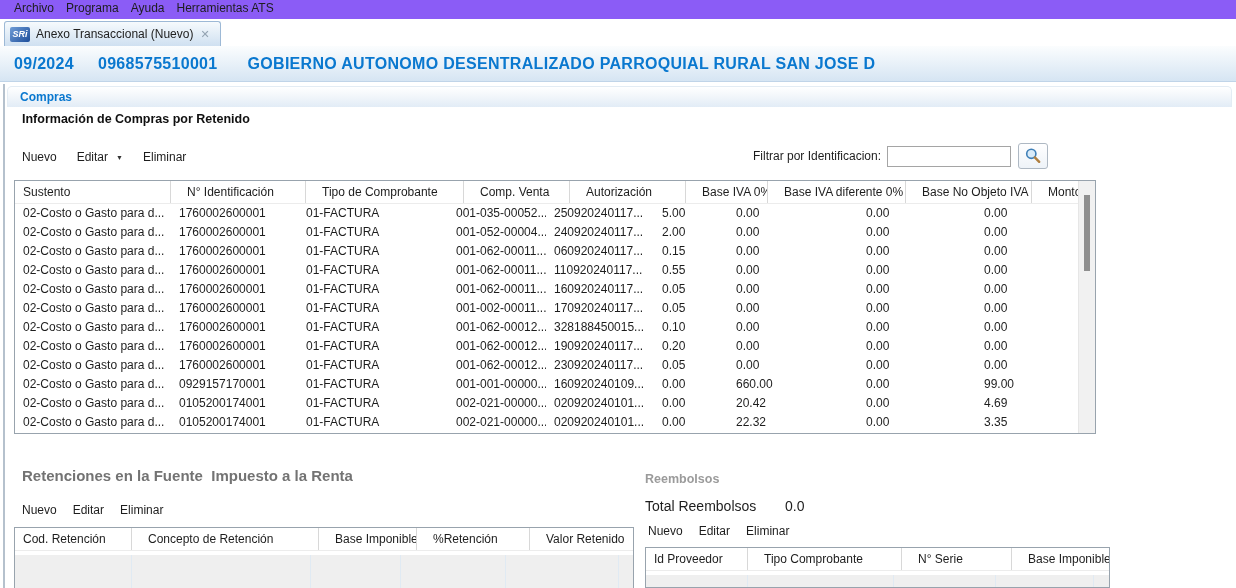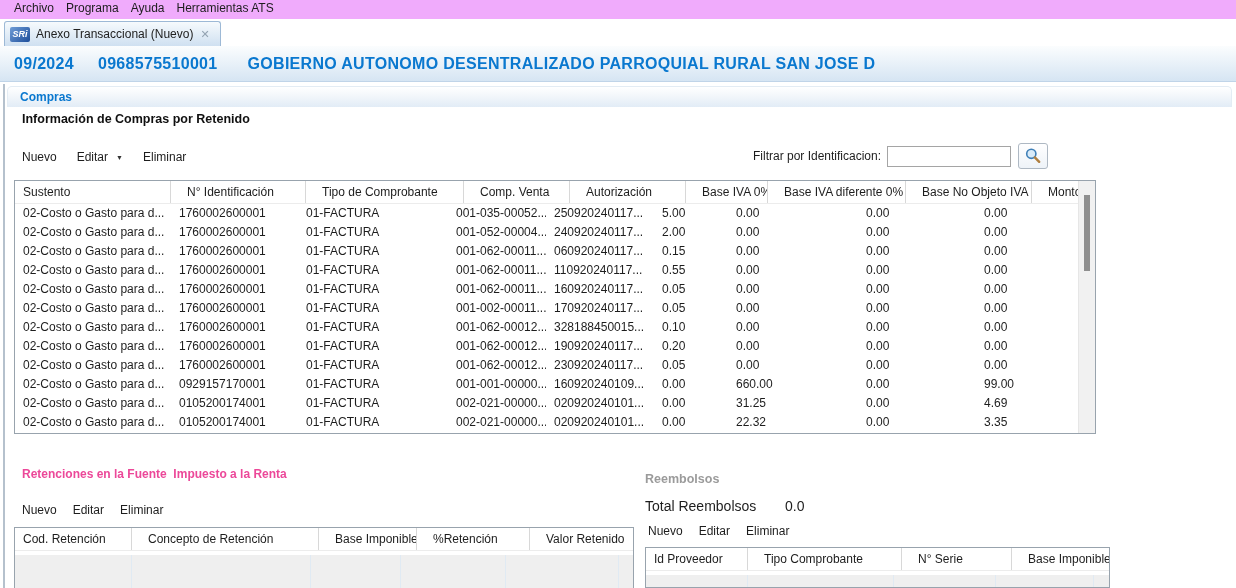--- a/index.html
+++ b/index.html
@@ -1,21 +1,21 @@
 <!DOCTYPE html>
 <html><head>
 <meta charset="utf-8">
 <style>
   * { margin:0; padding:0; box-sizing:border-box; }
   html,body { background:#fff; }
   body { font-family:"Liberation Sans","DejaVu Sans",sans-serif; color:#1d1d1d; }
   .screen { position:relative; width:1236px; height:588px; background:#fff; overflow:hidden; }
 
   
-  .menubar { position:absolute; top:0; left:0; right:0; height:19px; display:flex; align-items:flex-start; padding:1px 0 0 8px; background:#f0abfc; }
+  .menubar { position:absolute; top:0; left:0; right:0; height:19px; display:flex; align-items:flex-start; padding:1px 0 0 8px; background:#8b5cf6; }
   .menu-item { font-size:12px; padding:0 6px; cursor:default; }
 
   
   .tabbar { position:absolute; top:20px; left:0; right:0; height:26px; }
   .tab { position:absolute; left:4px; top:1px; height:25px; display:flex; align-items:center; gap:6px; padding:0 9px 0 5px;
          background:linear-gradient(#f6fafd,#cfe0f1); border:1px solid #9db9d6; border-bottom:none; border-radius:3px 3px 0 0; }
   .sri-logo { display:inline-block; width:20px; height:15px; background:linear-gradient(135deg,#6f9cd6,#1d4e9b);
               color:#fff; font-size:9px; font-weight:bold; font-style:italic; text-align:center; line-height:15px; border-radius:2px; }
   .tab-label { font-size:12px; color:#222; }
   .tab-close { font-size:11px; color:#93a3b2; padding:0 1px; cursor:default; }
@@ -75,21 +75,21 @@
   .tbl-compras .th:nth-child(4), .tbl-compras .td:nth-child(4){ width:98px; }
   .tbl-compras .th:nth-child(5), .tbl-compras .td:nth-child(5){ width:108px; }
   .tbl-compras .th:nth-child(6), .tbl-compras .td:nth-child(6){ width:74px; }
   .tbl-compras .th:nth-child(7), .tbl-compras .td:nth-child(7){ width:130px; }
   .tbl-compras .th:nth-child(8), .tbl-compras .td:nth-child(8){ width:118px; }
   .tbl-compras .th:nth-child(9), .tbl-compras .td:nth-child(9){ width:102px; }
   .vscroll { position:absolute; top:0; right:0; bottom:0; width:17px; background:#f1f1f1; border-left:1px solid #e6e6e6; }
   .vthumb { position:absolute; top:14px; left:5px; width:6px; height:76px; background:#8f8f8f; }
 
   
-  .ret-title { position:absolute; left:22px; top:467px; font-size:12px; font-weight:bold; color:#ec4899; white-space:pre; }
+  .ret-title { position:absolute; left:22px; top:467px; font-size:15px; font-weight:bold; color:#737373; white-space:pre; }
   .toolbar-ret { position:absolute; left:22px; top:503px; gap:16px; }
   .tblwrap-ret { left:14px; top:527px; width:620px; height:66px;justify-content:flex-end; }
   .tbl-ret .th:nth-child(1), .tbl-ret .td:nth-child(1){ width:117px; }
   .tbl-ret .th:nth-child(2), .tbl-ret .td:nth-child(2){ width:179px; }
   .tbl-ret .th:nth-child(3), .tbl-ret .td:nth-child(3){ width:90px; }
   .tbl-ret .th:nth-child(4), .tbl-ret .td:nth-child(4){ width:105px; }
   .tbl-ret .th:nth-child(5), .tbl-ret .td:nth-child(5){ width:113px; }
 
   
   .reem-title { position:absolute; left:645px; top:472px; font-size:12.5px; font-weight:bold; color:#9b9b9b; }
@@ -279,21 +279,21 @@
           <div class="td">0.00</div>
           <div class="td">99.00</div>
         </div>
         <div class="tr">
           <div class="td">02-Costo o Gasto para d...</div>
           <div class="td">0105200174001</div>
           <div class="td">01-FACTURA</div>
           <div class="td">002-021-00000...</div>
           <div class="td">020920240101...</div>
           <div class="td">0.00</div>
-          <div class="td">31.25</div>
+          <div class="td">20.42</div>
           <div class="td">0.00</div>
           <div class="td">4.69</div>
         </div>
         <div class="tr">
           <div class="td">02-Costo o Gasto para d...</div>
           <div class="td">0105200174001</div>
           <div class="td">01-FACTURA</div>
           <div class="td">002-021-00000...</div>
           <div class="td">020920240101...</div>
           <div class="td">0.00</div>

